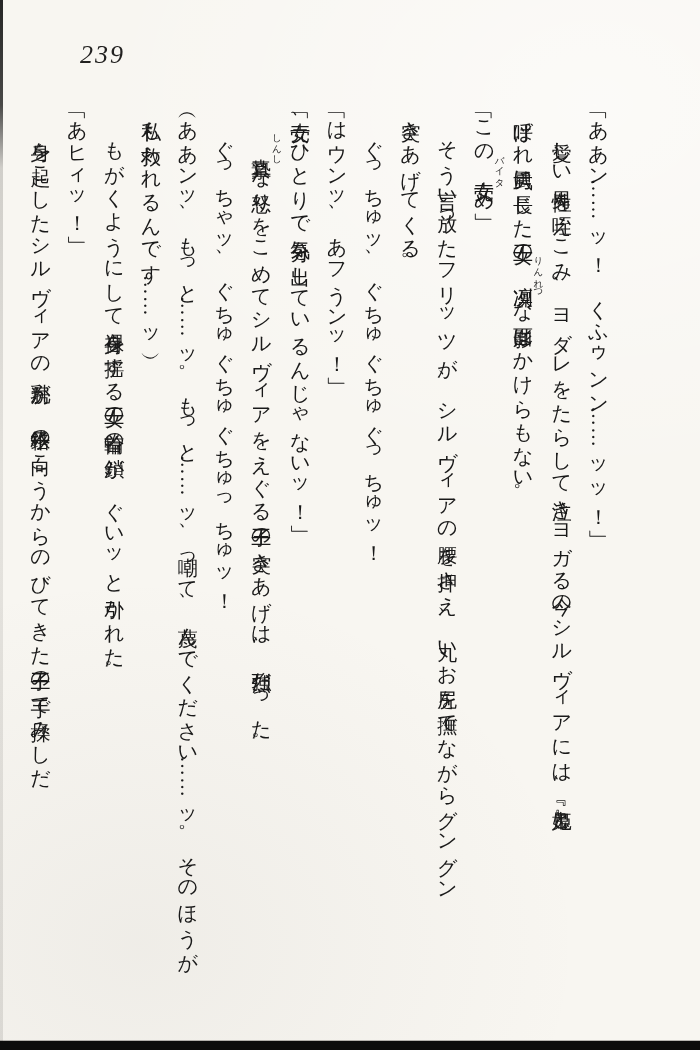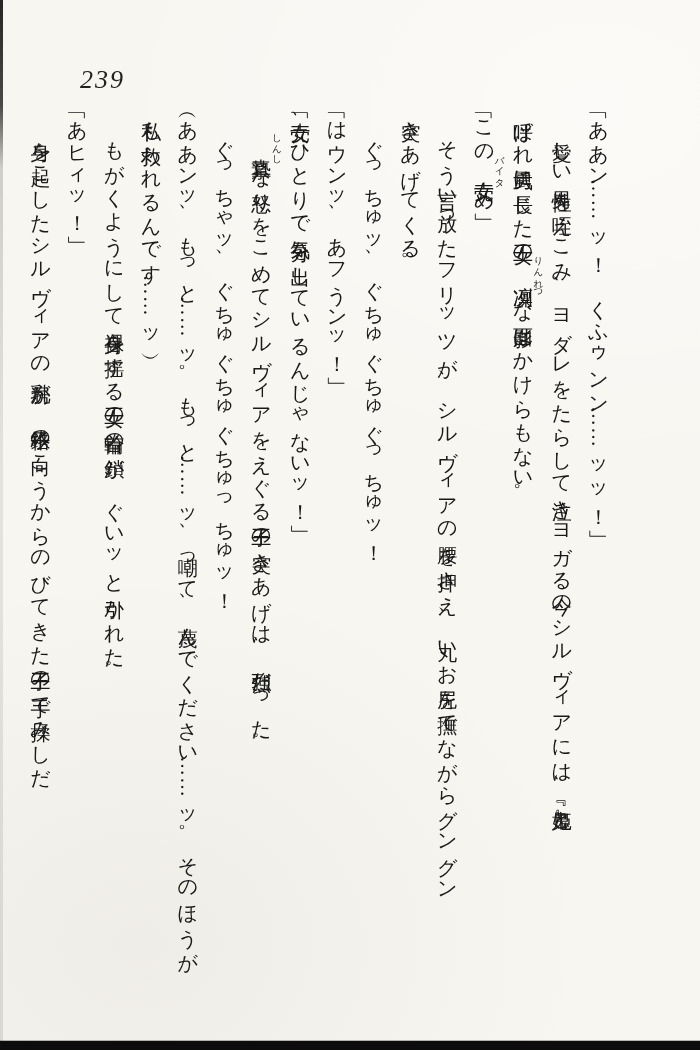--- a/index.html
+++ b/index.html
@@ -18,21 +18,21 @@
   .paper-tone {
     position: absolute;
     inset: 0;
     background:
       radial-gradient(120% 60% at 85% 10%, rgba(255,255,255,0.5), rgba(255,255,255,0) 60%),
       radial-gradient(90% 50% at 20% 90%, rgba(120,115,105,0.07), rgba(120,115,105,0) 70%);
     pointer-events: none;
   }
   .page-number {
     position: absolute;
-    top: 65px;
+    top: 40px;
     left: 80px;
     font-size: 26px;
     font-style: italic;
     letter-spacing: 2px;
     color: #222120;
   }
   .text-area {
     position: absolute;
     top: 106px;
     right: 83px;

